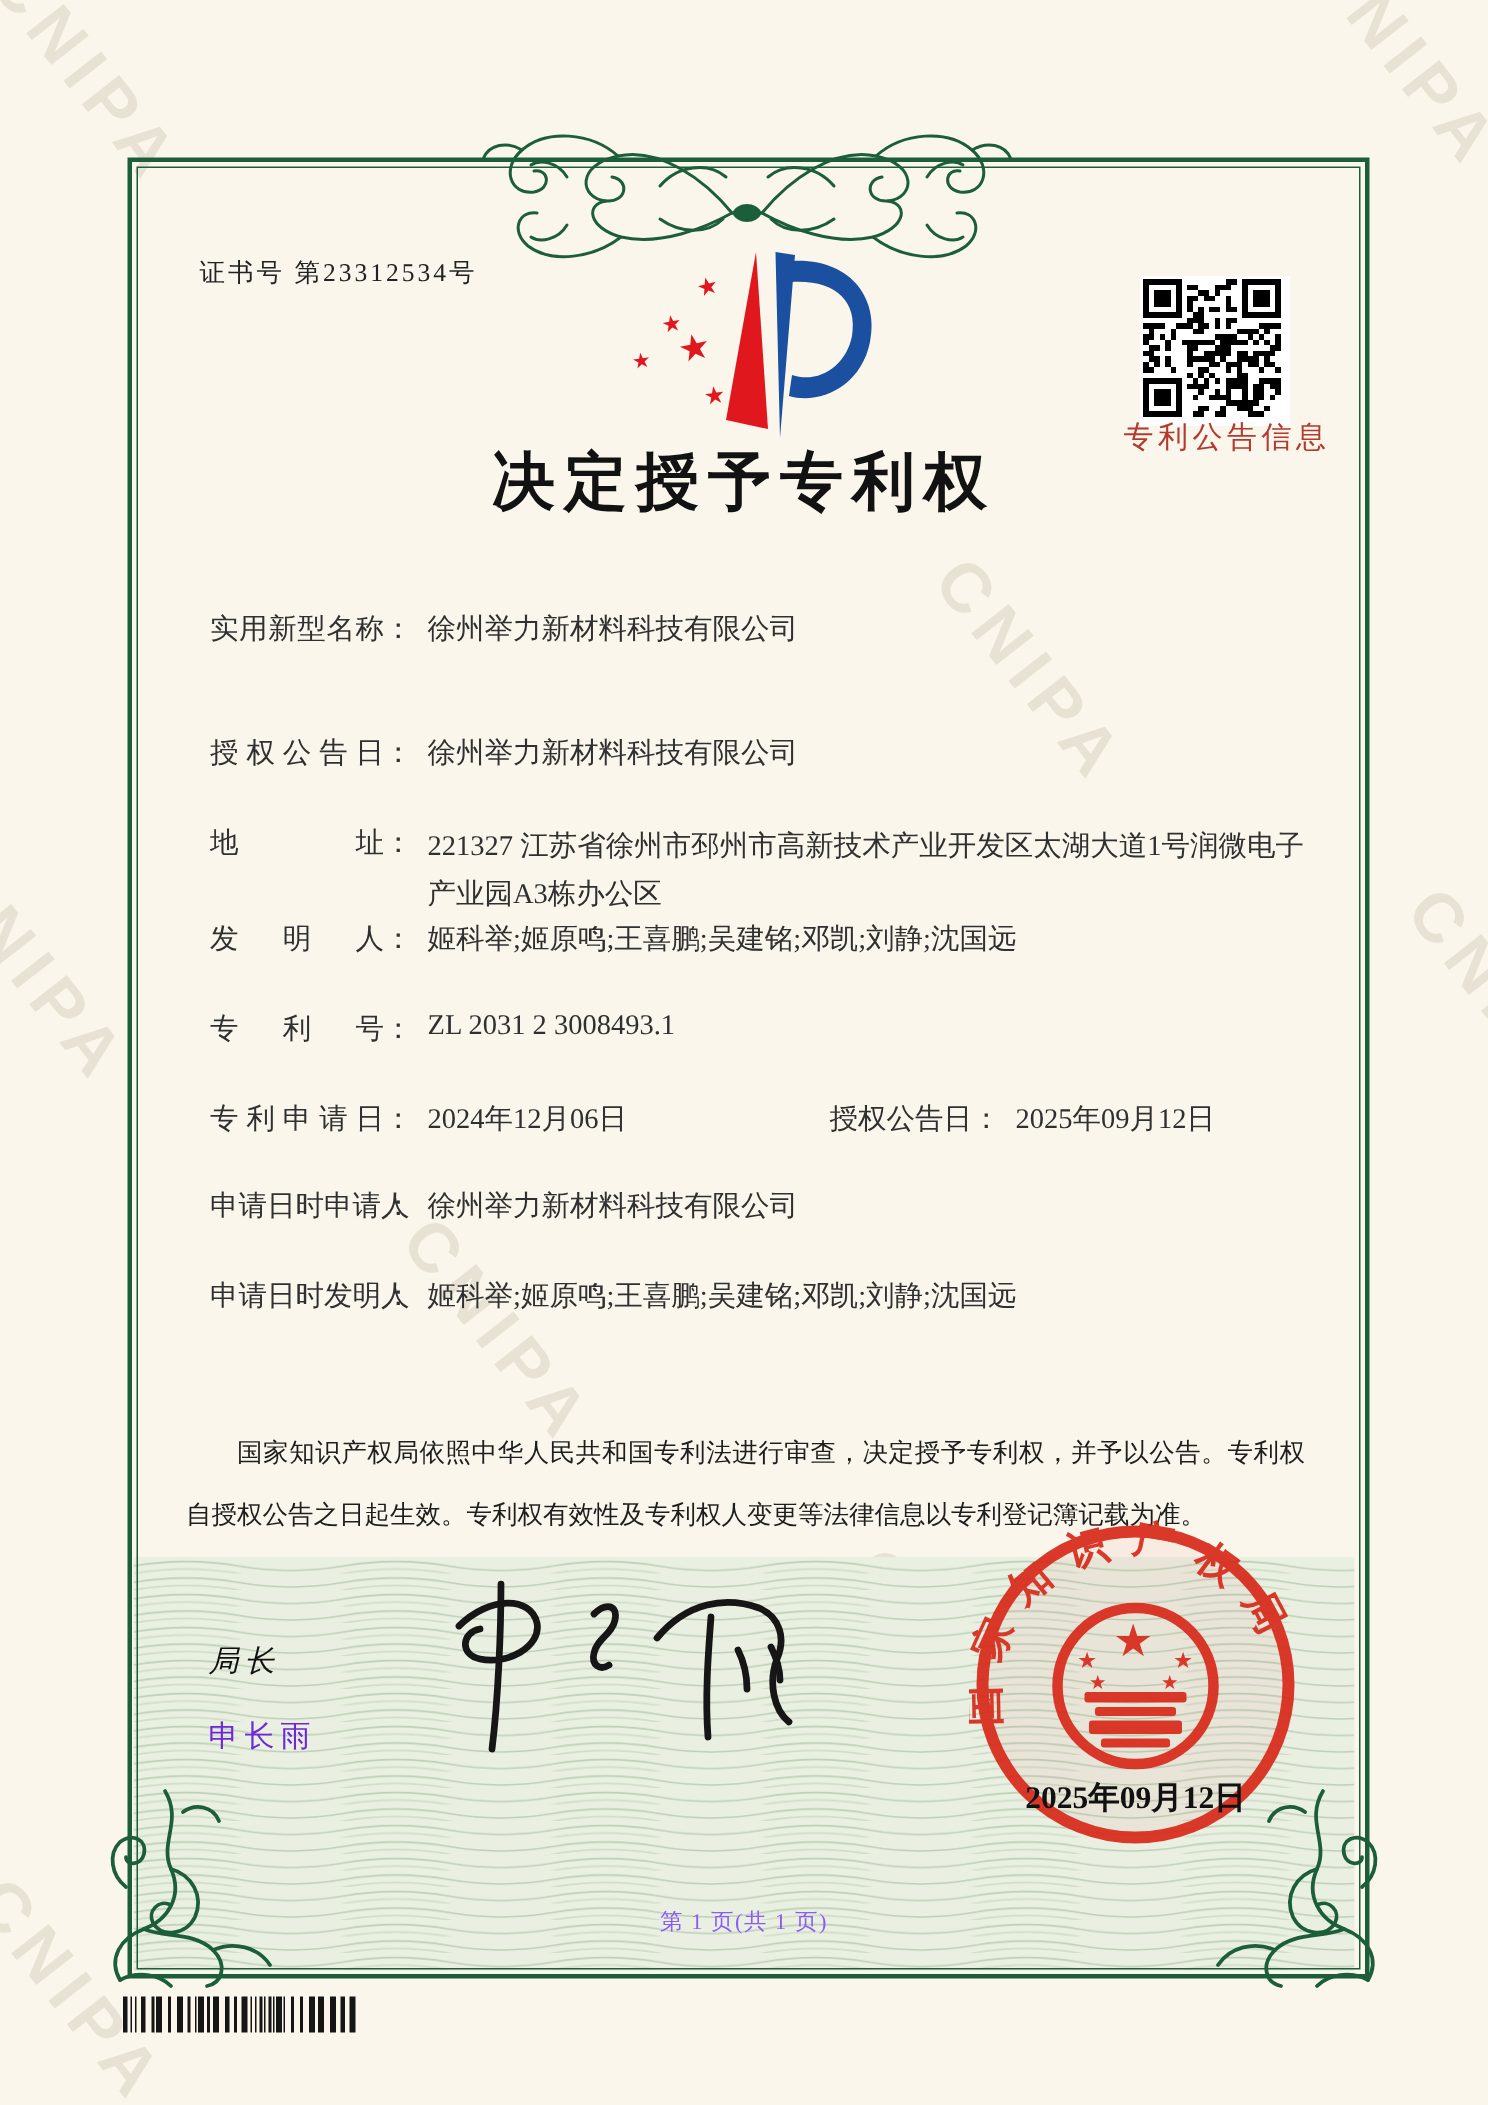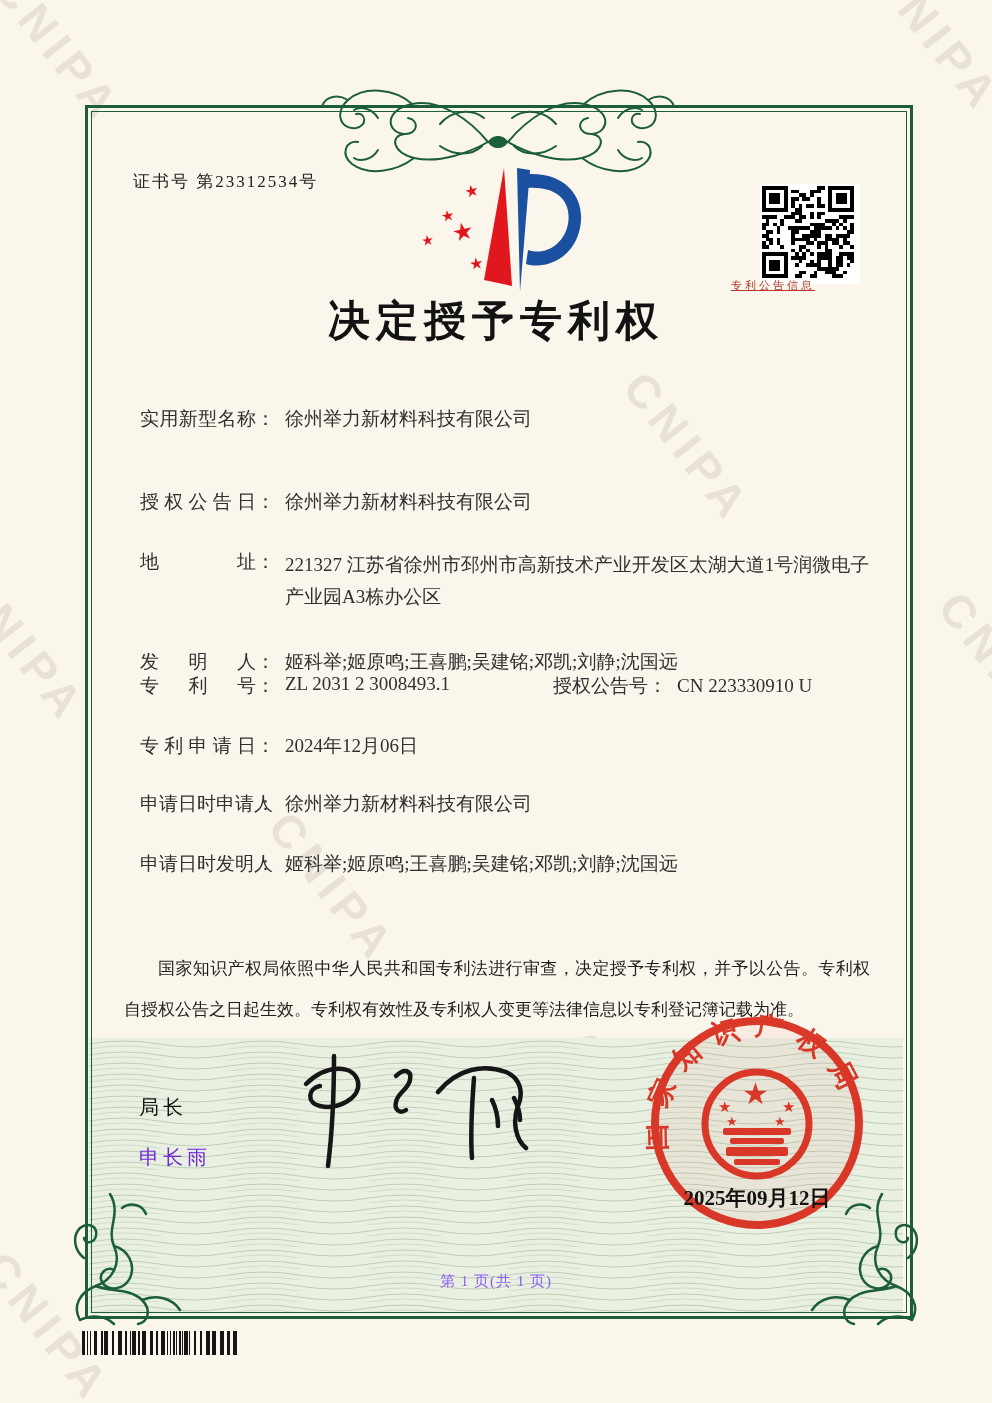--- a/index.html
+++ b/index.html
@@ -24,22 +24,22 @@
     border:3px solid #1c5e3a;
   }
   .frame-inner{position:absolute;inset:3px;border:1px solid #1c5e3a;}
   
   .band{position:absolute;left:89px;top:1038px;}
   
   .cert-no{position:absolute;left:133px;top:170px;font-size:17px;letter-spacing:2px;color:#222;}
   .logo{position:absolute;left:418px;top:166px;}
   .qr-wrap{position:absolute;left:760px;top:184px;width:96px;height:96px;background:#fff;padding:2px;}
   .qr-caption{
-    position:absolute;left:731px;top:278px;width:156px;text-align:left;
-    font-size:11px;color:#b23a2e;letter-spacing:3px;text-decoration:underline;
+    position:absolute;left:731px;top:278px;width:156px;text-align:right;
+    font-size:20px;color:#b23a2e;letter-spacing:3px;
   }
   .doc-title{
     position:absolute;left:0;top:293px;width:100%;text-align:center;
     font-size:42px;font-weight:bold;letter-spacing:6px;color:#121212;
   }
   
   .rows{position:absolute;left:140px;top:0;width:740px;font-size:19px;color:#303030;}
   .row{position:absolute;left:0;white-space:nowrap;}
   .flabel{display:inline-block;width:116px;text-align:justify;text-align-last:justify;vertical-align:top;}
   .fcolon{display:inline-block;margin-right:10px;vertical-align:top;}
@@ -47,21 +47,21 @@
   .fvalue.wrap{white-space:normal;width:600px;line-height:32px;}
   .pair2{position:absolute;left:413px;top:0;white-space:nowrap;}
   
   .statement{
     position:absolute;left:124px;top:948px;width:746px;
     font-size:17px;line-height:41px;text-align:justify;text-indent:2em;
     color:#1e1e1e;
   }
   
   .officer-title{position:absolute;left:139px;top:1094px;font-size:20px;color:#111;
-    font-family:"Liberation Sans","DejaVu Sans",sans-serif;letter-spacing:4px;}
+    font-family:"Liberation Sans","DejaVu Sans",sans-serif;letter-spacing:4px;font-style:italic;}
   .officer-name{position:absolute;left:139px;top:1144px;font-size:20px;color:#6d28d9;
     font-family:"Liberation Sans","DejaVu Sans",sans-serif;letter-spacing:4px;}
   .signature{position:absolute;left:268px;top:1048px;}
   .seal{position:absolute;left:646px;top:1012px;}
   
   .page-no{position:absolute;left:0;top:1272px;width:100%;text-align:center;font-size:15px;color:#8b5cf6;letter-spacing:1px;}
   .barcode{position:absolute;left:82px;top:1331px;width:296px;height:24px;display:flex;align-items:stretch;}
   .barcode div{height:100%;}
   .bar-b{background:#151515;}
   .bar-w{background:transparent;}
@@ -392,31 +392,31 @@
 <div class="rows">
   <div class="row" style="top:406px;">
     <span class="flabel">实用新型名称</span><span class="fcolon">：</span><span class="fvalue">徐州举力新材料科技有限公司</span>
   </div>
   <div class="row" style="top:489px;">
     <span class="flabel">授权公告日</span><span class="fcolon">：</span><span class="fvalue">徐州举力新材料科技有限公司</span>
   </div>
   <div class="row" style="top:549px;">
     <span class="flabel">地址</span><span class="fcolon">：</span><span class="fvalue wrap">221327 江苏省徐州市邳州市高新技术产业开发区太湖大道1号润微电子产业园A3栋办公区</span>
   </div>
-  <div class="row" style="top:613px;margin-top:36px;">
+  <div class="row" style="top:613px;">
     <span class="flabel">发明人</span><span class="fcolon">：</span><span class="fvalue">姬科举;姬原鸣;王喜鹏;吴建铭;邓凯;刘静;沈国远</span>
   </div>
   <div class="row" style="top:673px;width:740px;">
     <span class="flabel">专利号</span><span class="fcolon">：</span><span class="fvalue">ZL 2031 2 3008493.1</span>
-    <span class="pair2">
-      <span>授权公告号</span><span class="fcolon">：</span><span>CN 223330910 U</span>
-    </span>
   </div>
   <div class="row" style="top:733px;width:740px;">
     <span class="flabel">专利申请日</span><span class="fcolon">：</span><span class="fvalue">2024年12月06日</span>
+    <span class="pair2">
+      <span>授权公告日</span><span class="fcolon">：</span><span>2025年09月12日</span>
+    </span>
   </div>
   <div class="row" style="top:791px;">
     <span class="flabel">申请日时申请人</span><span class="fcolon">：</span><span class="fvalue">徐州举力新材料科技有限公司</span>
   </div>
   <div class="row" style="top:851px;">
     <span class="flabel">申请日时发明人</span><span class="fcolon">：</span><span class="fvalue">姬科举;姬原鸣;王喜鹏;吴建铭;邓凯;刘静;沈国远</span>
   </div>
 </div>
 
 <div class="statement">国家知识产权局依照中华人民共和国专利法进行审查，决定授予专利权，并予以公告。专利权自授权公告之日起生效。专利权有效性及专利权人变更等法律信息以专利登记簿记载为准。</div>

